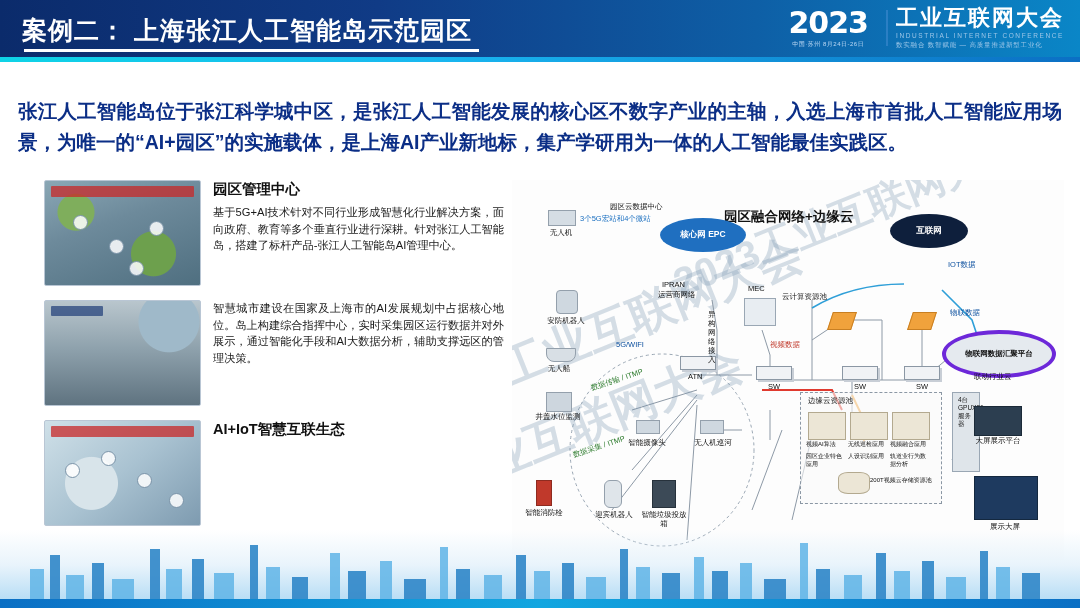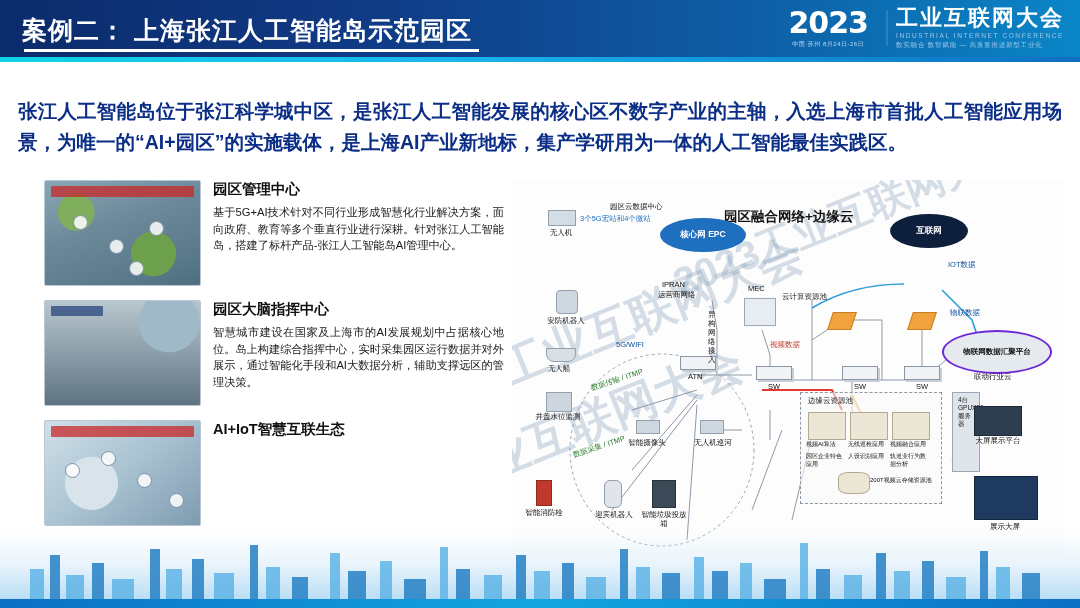--- a/index.html
+++ b/index.html
@@ -181,21 +181,20 @@
       <div class="card-title">园区管理中心</div>
       <div class="card-text">基于5G+AI技术针对不同行业形成智慧化行业解决方案，面向政府、教育等多个垂直行业进行深耕。针对张江人工智能岛，搭建了标杆产品-张江人工智能岛AI管理中心。</div>
     </div>
   </div>
 
   <div class="card">
     <div class="thumb thumb-2">
       <div class="thumb-label2"></div>
     </div>
     <div class="card-body">
-      <div class="card-title">园区大脑指挥中心</div>
       <div class="card-text">智慧城市建设在国家及上海市的AI发展规划中占据核心地位。岛上构建综合指挥中心，实时采集园区运行数据并对外展示，通过智能化手段和AI大数据分析，辅助支撑远区的管理决策。</div>
     </div>
   </div>
 
   <div class="card">
     <div class="thumb thumb-3">
       <div class="thumb-label"></div>
       <div class="thumb-dot" style="left:20px;top:42px;"></div>
       <div class="thumb-dot" style="left:56px;top:30px;"></div>
       <div class="thumb-dot" style="left:92px;top:52px;"></div>
@@ -256,21 +255,21 @@
   </svg>
 
   <div class="wm wm-c">2023工业互联网大会</div>
 
   <div class="cloud cloud-dark" style="left:378px;top:34px;width:78px;height:34px;">
     <div class="cloud-label cloud-label-dark">互联网</div>
   </div>
   <div class="cloud cloud-blue" style="left:148px;top:38px;width:86px;height:34px;">
     <div class="cloud-label">核心网 EPC</div>
   </div>
-  <div class="cloud cloud-gray" style="left:430px;top:150px;width:106px;height:40px;background:#e5eaef;border:2px solid #6d28d9;">
+  <div class="cloud cloud-gray" style="left:430px;top:150px;width:106px;height:40px;background:#e5eaef;border:4px solid #6d28d9;">
     <div class="cloud-label" style="color:#111;font-size:7.5px;">物联网数据汇聚平台</div>
   </div>
   <div class="lbl" style="left:462px;top:192px;">联动行业云</div>
 
   <div class="sw" style="left:168px;top:176px;"></div>
   <div class="lbl" style="left:176px;top:192px;">ATN</div>
 
   <div class="sw" style="left:244px;top:186px;"></div>
   <div class="lbl" style="left:256px;top:202px;">SW</div>
 

